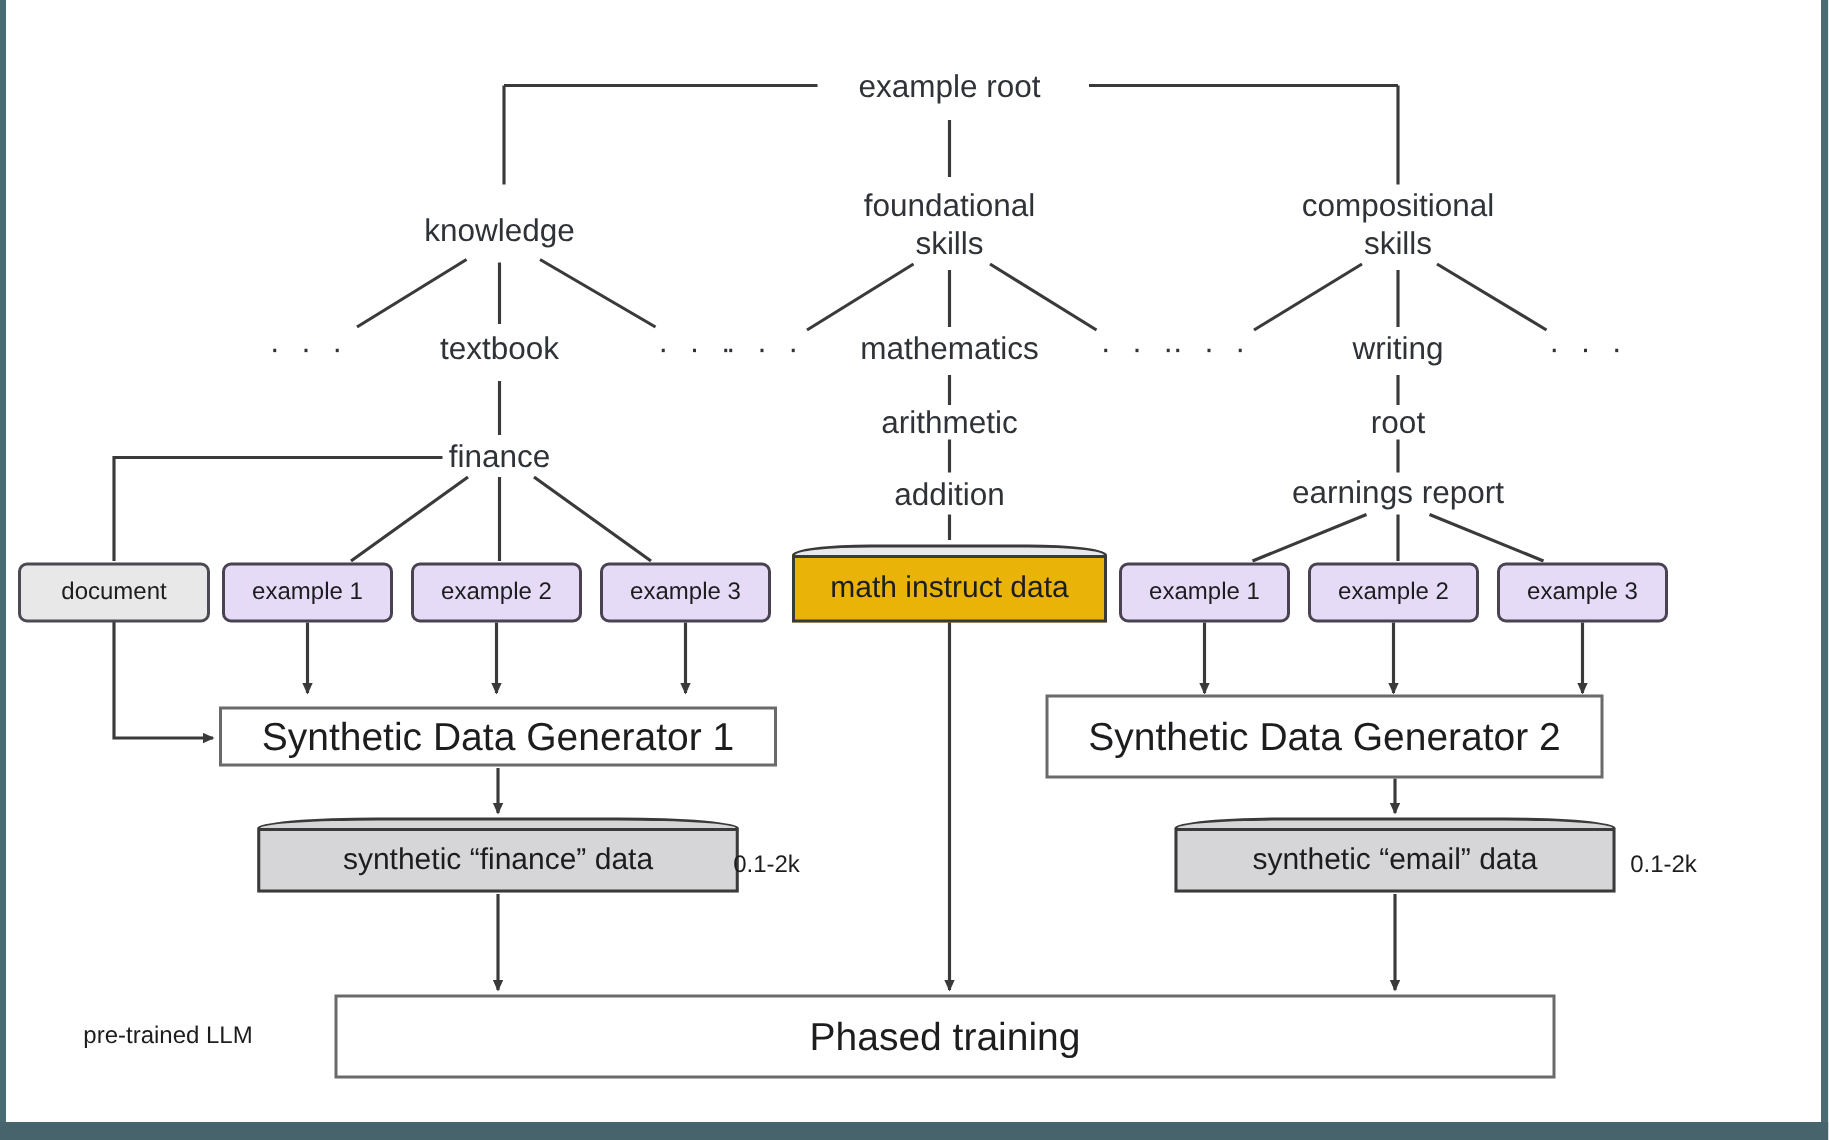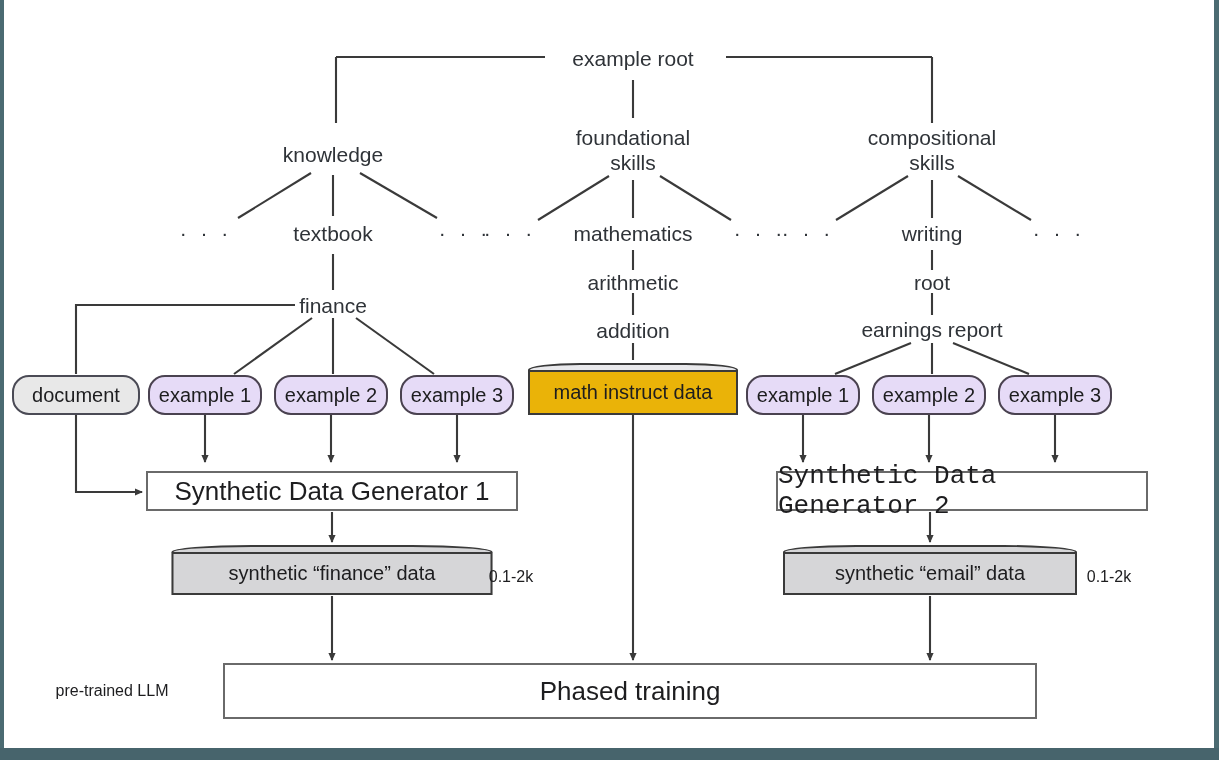--- a/index.html
+++ b/index.html
@@ -59,26 +59,26 @@
     letter-spacing: 4px;
     transform: translate(-50%, -50%);
     font-family: "Liberation Sans", sans-serif;
   }
 
   
   .pill {
     position: absolute;
     transform: translate(-50%, -50%);
     border: 2px solid #4a4a55;
-    border-radius: 17px;
+    border-radius: 6px;
     box-sizing: border-box;
     display: flex;
     align-items: center;
     justify-content: center;
-    font-size: 20px;
+    font-size: 16px;
     color: #1d1d1f;
     height: 40px;
     font-family: "Liberation Sans", sans-serif;
   }
   .pill.doc  { background: #e8e8e8; border-color: #4a4a55; }
   .pill.ex   { background: #e6dbf7; border-color: #4a4250; }
 
   
   .rect {
     position: absolute;
@@ -252,21 +252,21 @@
 
   <div class="cyl light" style="left:633px; top:389px; width:210px; height:52px;">
     <div class="cap"></div>
     <div class="body">math instruct data</div>
   </div>
 
   <div class="pill ex" style="left:803px; top:395px; width:114px;">example 1</div>
   <div class="pill ex" style="left:929px; top:395px; width:114px;">example 2</div>
   <div class="pill ex" style="left:1055px; top:395px; width:114px;">example 3</div>
 
-  <div class="rect" style="left:962px; top:491px; width:372px; height:40px;font-family:Liberation Mono, monospace;">Synthetic Data Generator 2</div>
+  <div class="rect" style="left:883px; top:491px; width:372px; height:56px;">Synthetic Data Generator 2</div>
 
   <div class="cyl grey" style="left:930px; top:570px; width:294px; height:50px;">
     <div class="cap"></div>
     <div class="body">synthetic “email” data</div>
   </div>
   <div class="flabel" style="left:1109px; top:577px;">0.1-2k</div>
 
   <div class="flabel" style="left:112px; top:691px;">pre-trained LLM</div>
 
   <div class="rect" style="left:630px; top:691px; width:814px; height:56px;">Phased training</div>

